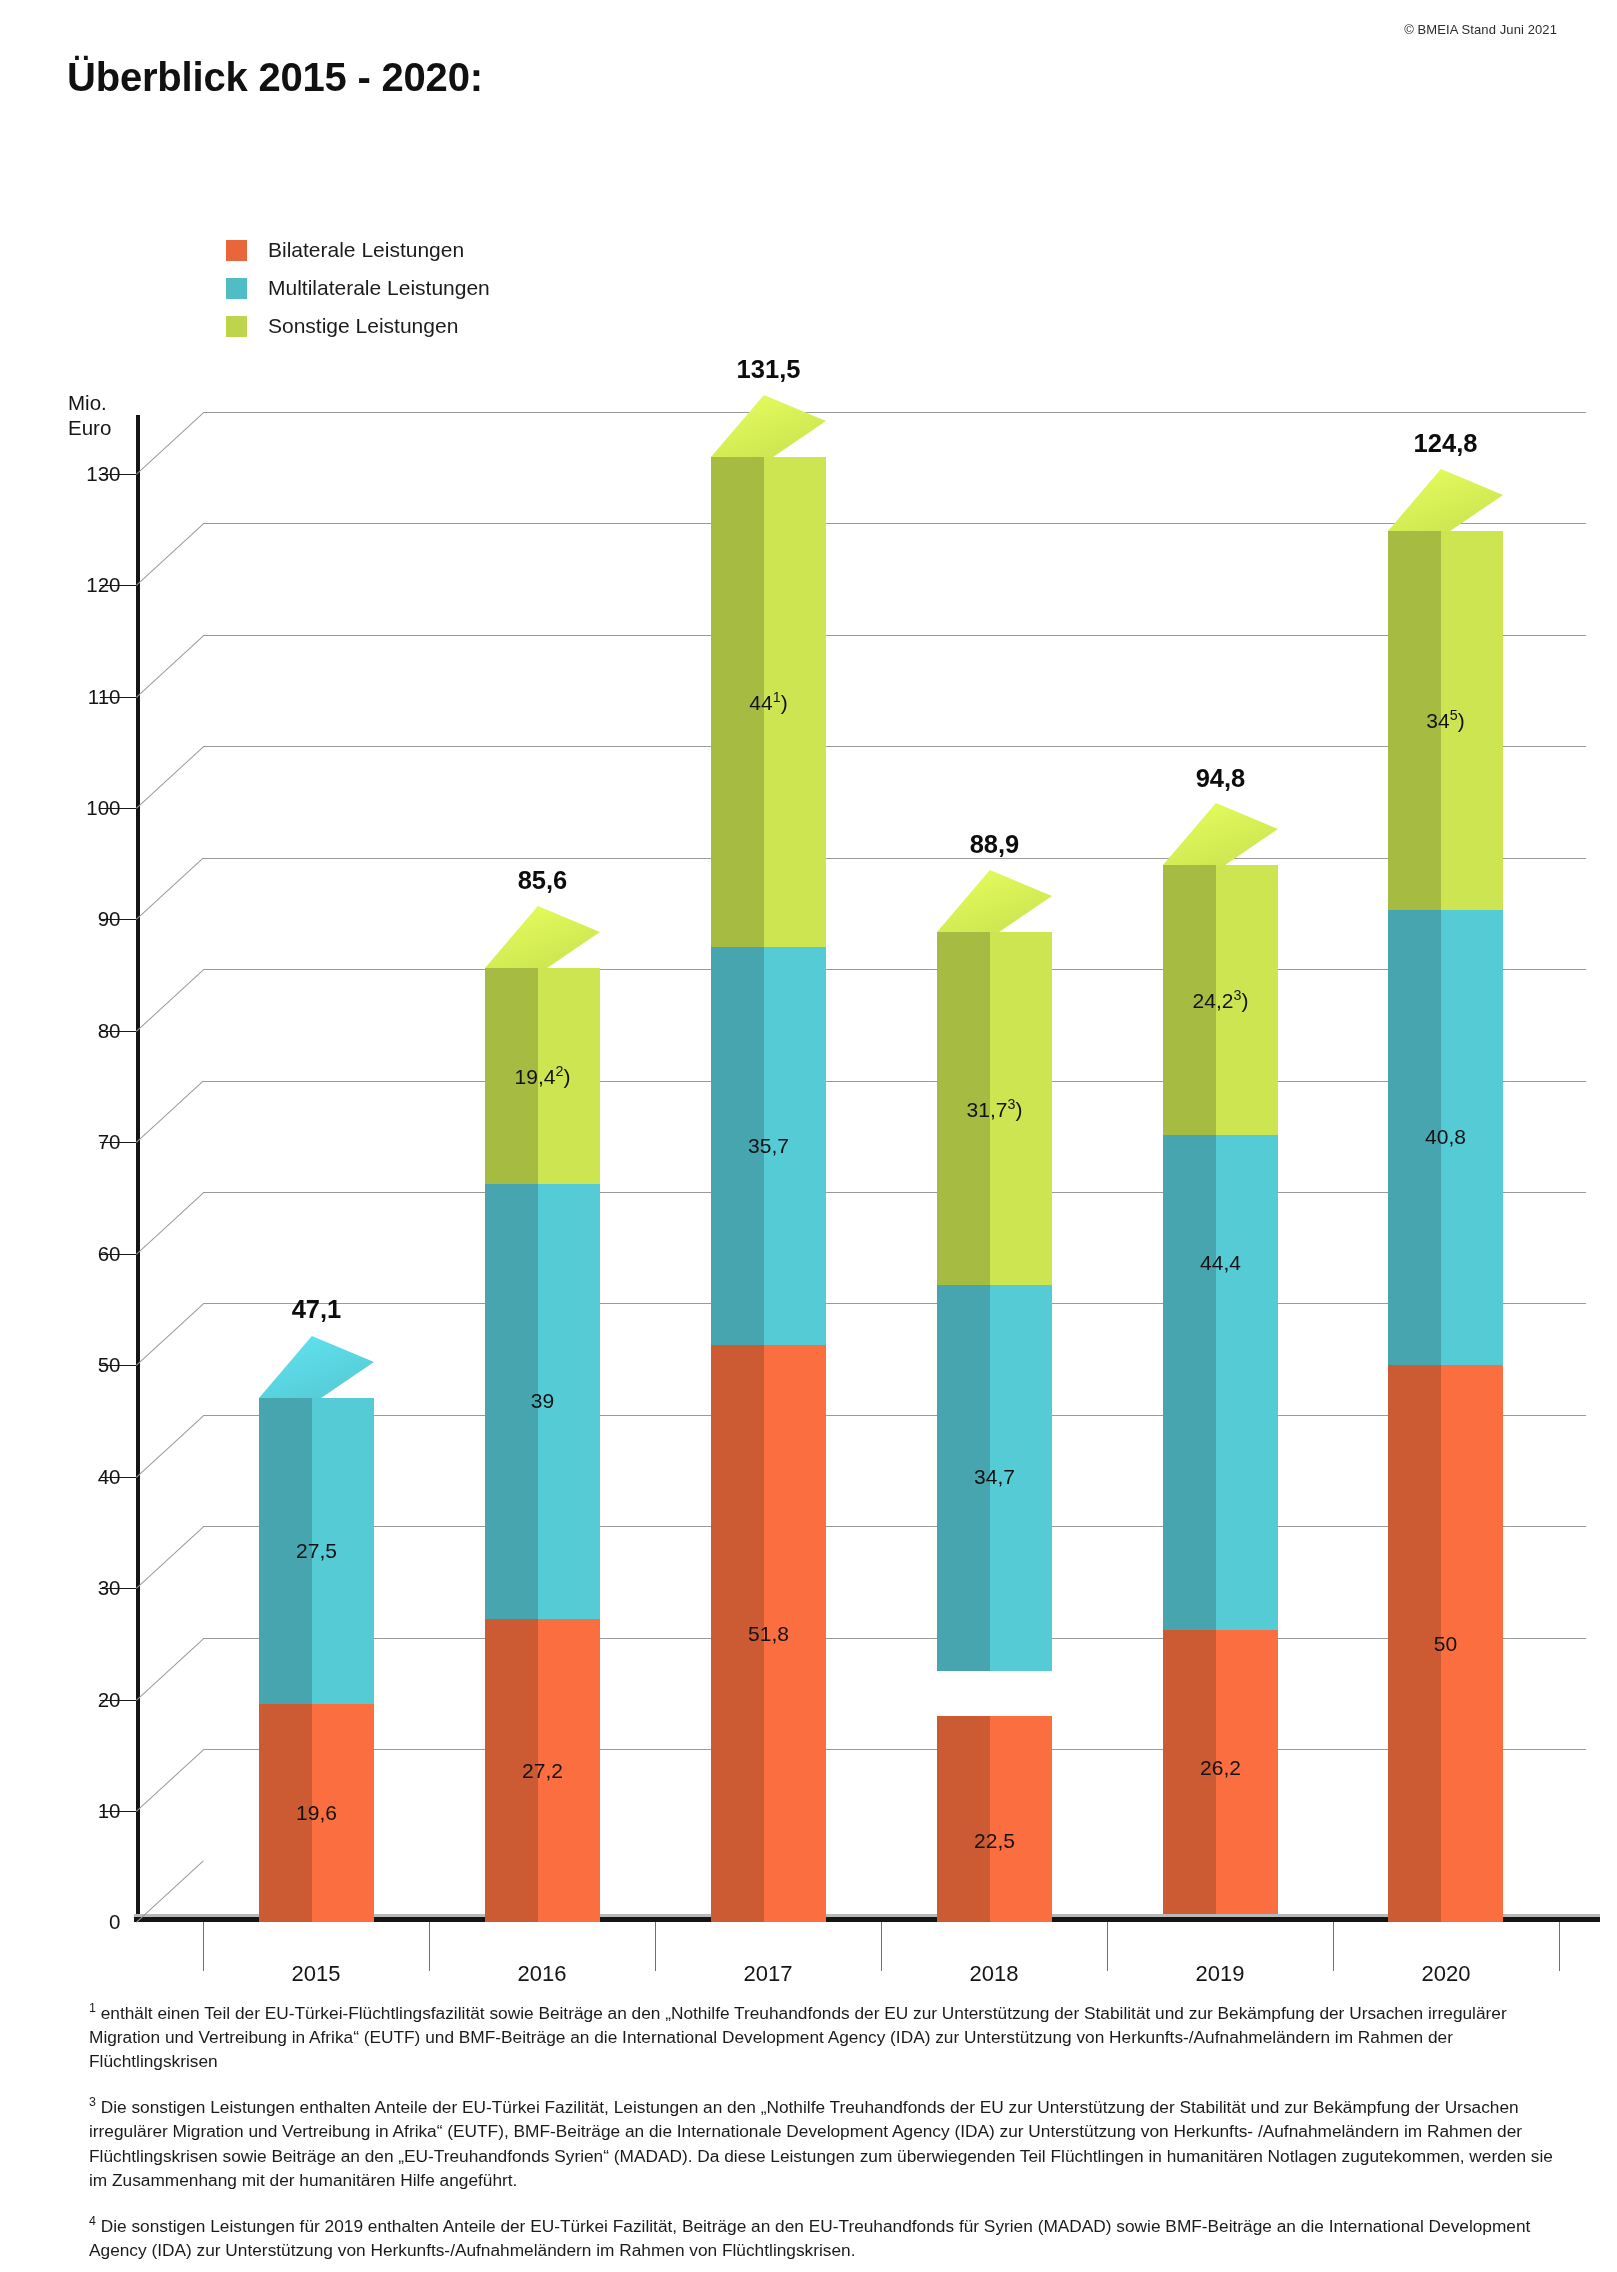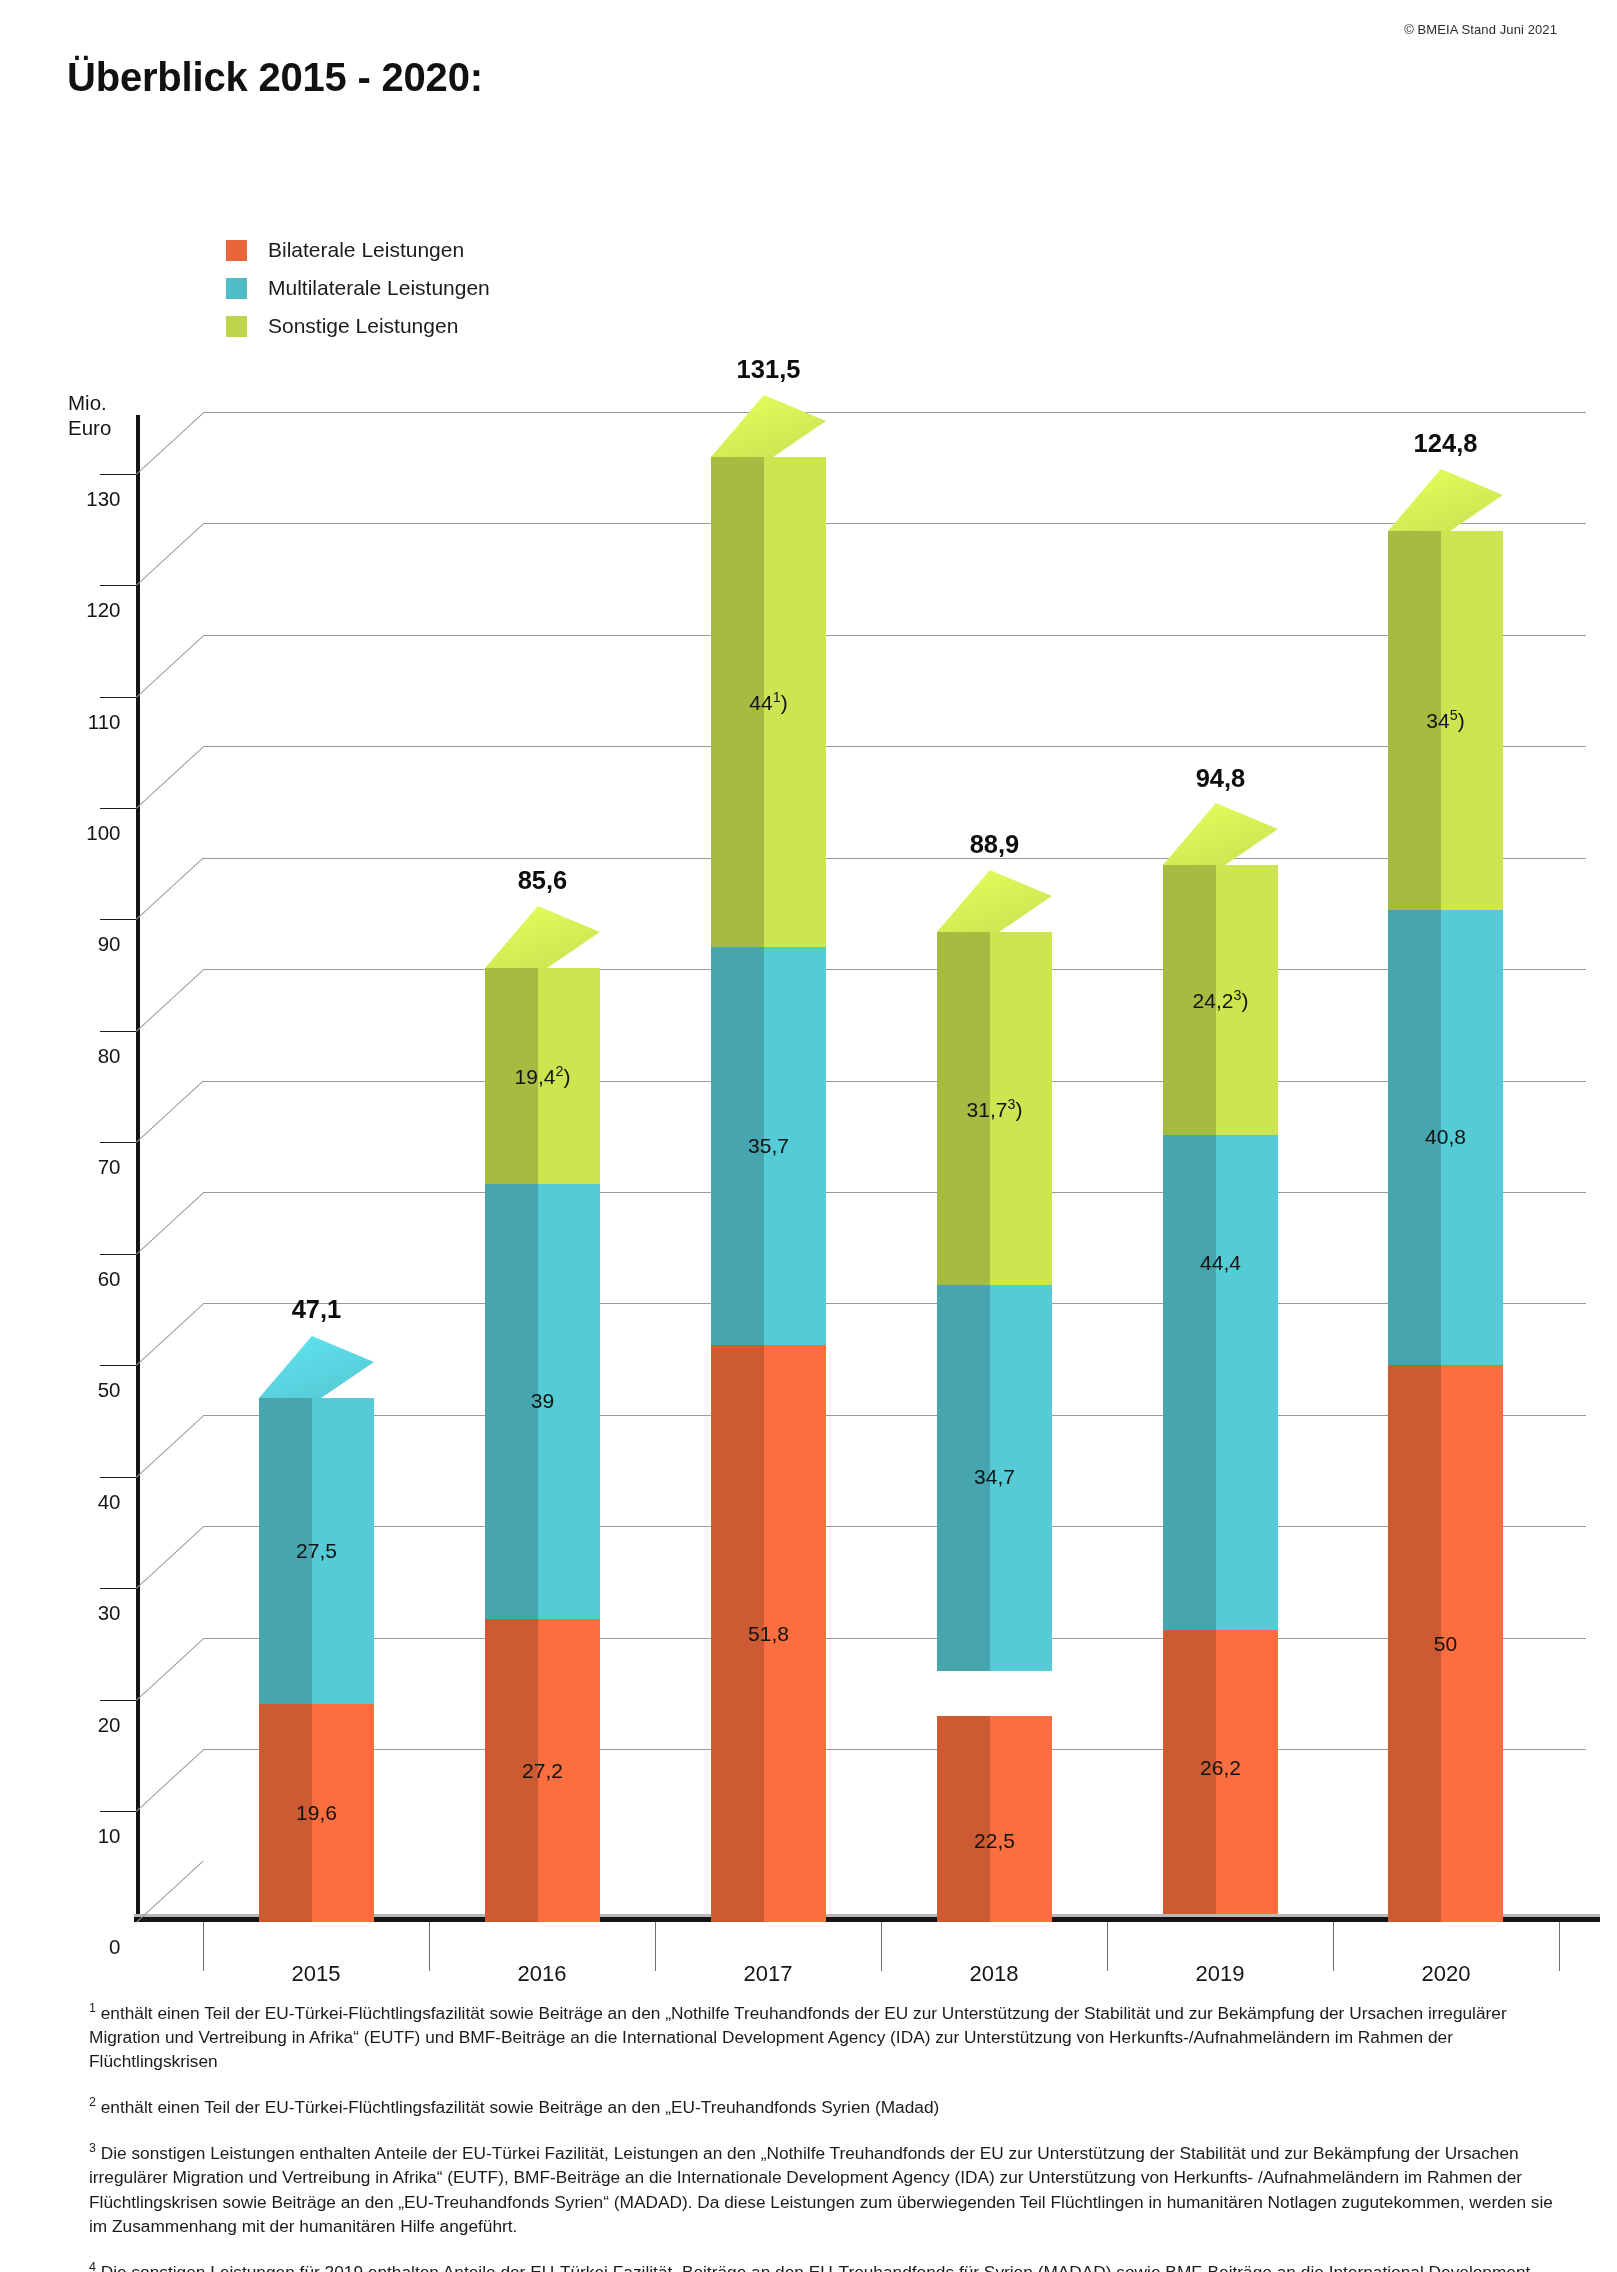--- a/index.html
+++ b/index.html
@@ -36,21 +36,21 @@
   
   #plot{
     position:absolute;
     left:136px;  top:418px;
     width:1423px; height:1504px;
   }
   .ytick{
     position:absolute;right:100%;
     transform:translateY(-50%);
     margin-right:15.5px;
-    font-size:20.5px;color:#151515;white-space:nowrap;margin-top:25px;
+    font-size:20.5px;color:#151515;white-space:nowrap;
   }
   .tickmark{
     position:absolute;left:-36px;width:36px;height:0;
     border-top:1.4px solid #1a1a1a;
   }
   .yaxis{
     position:absolute;left:0;top:-2.7px;bottom:0;width:0;
     border-left:4.1px solid #141414;
   }
   .xaxis{
@@ -315,17 +315,16 @@
         <div class="face-right" style="background: rgb(204, 229, 81);"></div>
         <div class="face-top" style="height: 62px; top: -62px; left: 0px; width: 100%; background: linear-gradient(160deg, rgb(231, 255, 92), rgb(200, 225, 80)); clip-path: polygon(0% 100%, 46% 0%, 100% 42%, 54% 100%);"></div>
         <div class="seg-label" style="top: 189px;">34<sup>5</sup>)</div>
       </div>
       <div class="total-label" style="bottom: 1464px;">124,8</div>
     </div>
   </div>
 
 <div class="footnotes" id="footnotes">
     <div class="fn"><sup>1</sup> enthält einen Teil der EU-Türkei-Flüchtlingsfazilität sowie Beiträge an den „Nothilfe Treuhandfonds der EU zur Unterstützung der Stabilität und zur Bekämpfung der Ursachen irregulärer Migration und Vertreibung in Afrika“ (EUTF) und BMF-Beiträge an die International Development Agency (IDA) zur Unterstützung von Herkunfts-/Aufnahmeländern im Rahmen der Flüchtlingskrisen</div>
-    <div class="fn"><sup>2</sup> enthält einen Teil der EU-Türkei-Flüchtlingsfazilität sowie Beiträge an den „EU-Treuhandfonds Syrien (Madad)</div>
     <div class="fn"><sup>3</sup> Die sonstigen Leistungen enthalten Anteile der EU-Türkei Fazilität, Leistungen an den „Nothilfe Treuhandfonds der EU zur Unterstützung der Stabilität und zur Bekämpfung der Ursachen irregulärer Migration und Vertreibung in Afrika“ (EUTF), BMF-Beiträge an die Internationale Development Agency (IDA) zur Unterstützung von Herkunfts- /Aufnahmeländern im Rahmen der Flüchtlingskrisen sowie Beiträge an den „EU-Treuhandfonds Syrien“ (MADAD). Da diese Leistungen zum überwiegenden Teil Flüchtlingen in humanitären Notlagen zugutekommen, werden sie im Zusammenhang mit der humanitären Hilfe angeführt.</div>
     <div class="fn"><sup>4</sup> Die sonstigen Leistungen für 2019 enthalten Anteile der EU-Türkei Fazilität, Beiträge an den EU-Treuhandfonds für Syrien (MADAD) sowie BMF-Beiträge an die International Development Agency (IDA) zur Unterstützung von Herkunfts-/Aufnahmeländern im Rahmen von Flüchtlingskrisen.</div>
   </div>
 
 
 </body></html>

